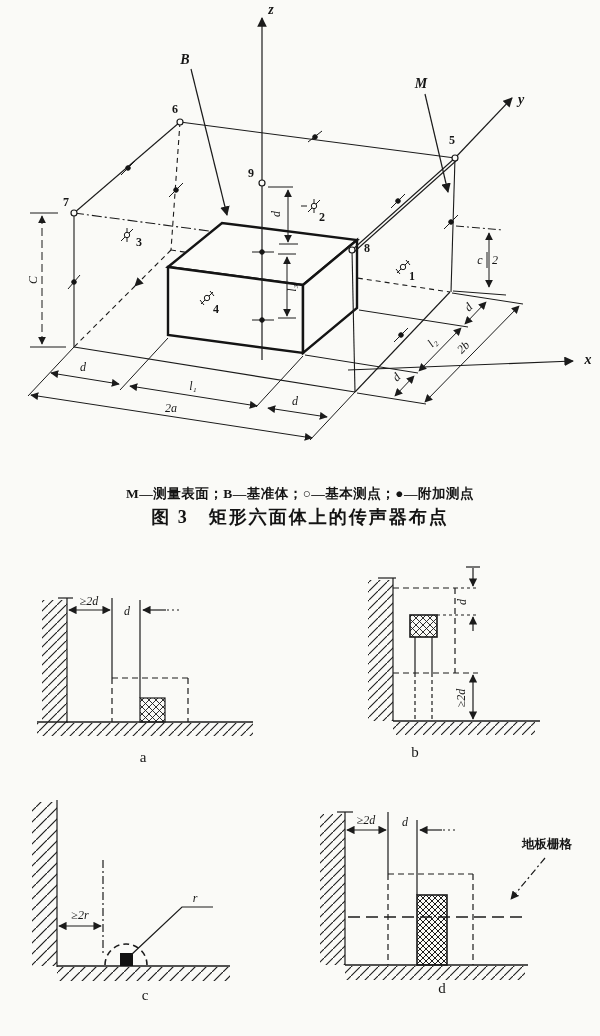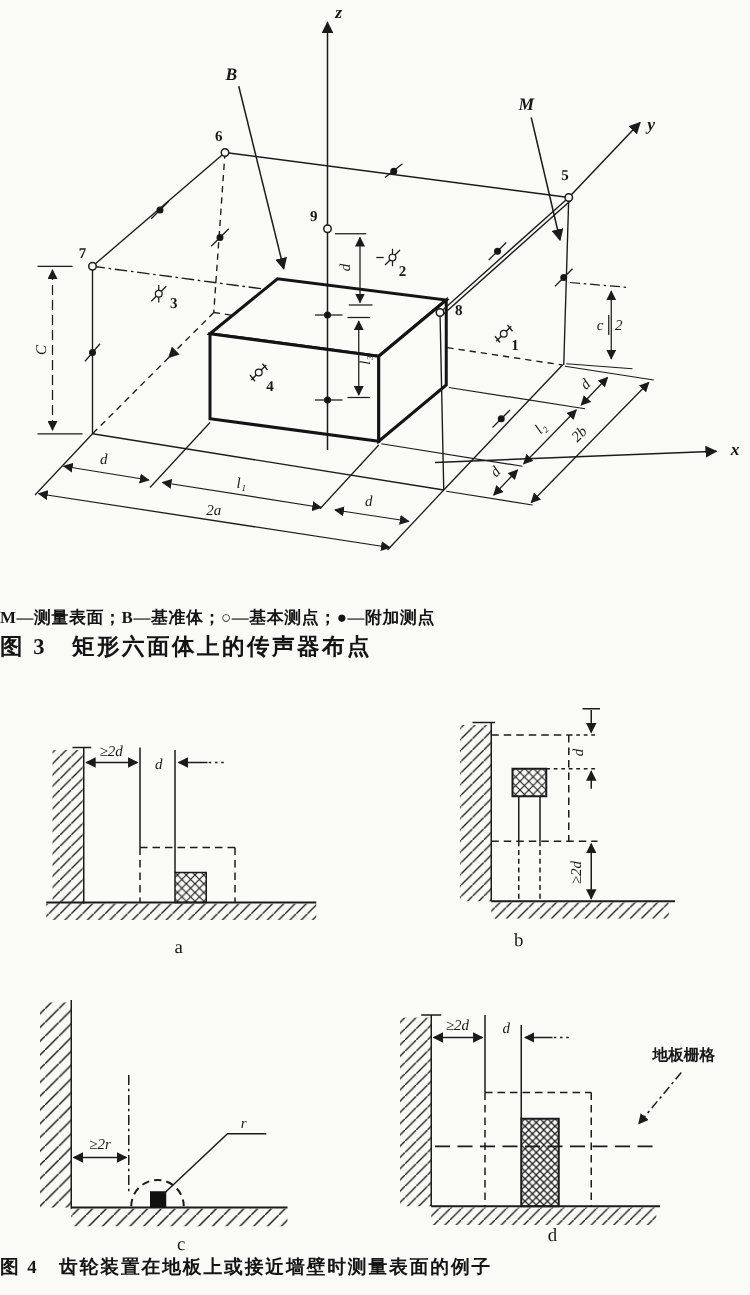--- a/index.html
+++ b/index.html
@@ -3,21 +3,21 @@
 <meta charset="utf-8">
 <style>
   html,body{margin:0;padding:0;}
   body{background:#e8e8e4;font-family:"Liberation Sans",sans-serif;}
   #page{position:relative;width:600px;height:1036px;background:#fafaf7;margin:0 auto;overflow:hidden;color:#1b1b1b;}
   svg{position:absolute;overflow:visible;}
   svg text{font-family:"Liberation Serif",serif;fill:#161616;}
   .var{font-style:italic;font-size:12px;}
   .varb{font-style:italic;font-weight:bold;font-size:14px;}
   .num{font-weight:bold;font-size:12px;}
-  .cap{position:absolute;left:0;width:600px;text-align:left;font-family:"Liberation Serif",serif;color:#141414;}
+  .cap{position:absolute;left:0;width:600px;text-align:center;font-family:"Liberation Serif",serif;color:#141414;}
   #legend3{top:485px;font-size:13.5px;font-weight:bold;letter-spacing:.5px;}
   #caption3{top:505px;font-size:18px;font-weight:bold;letter-spacing:2px;}
   #caption4{top:1004px;font-size:15px;font-weight:bold;letter-spacing:1.5px;}
 </style>
 </head>
 <body>
 
 <div id="page">
 
   <svg style="left:0;top:0" width="600" height="460" viewBox="0 0 600 460">
@@ -341,15 +341,14 @@
       <path d="M230,80 L196,121" stroke-dasharray="7,3,2,3" marker-end="url(#arwD)"></path>
     </g>
     <g text-anchor="middle">
       <text class="var" x="51" y="46" font-size="11.5">≥2d</text>
       <text class="var" x="90" y="48" font-size="11.5">d</text>
       <text x="232" y="70" font-size="12.5" font-weight="bold" font-family="Liberation Sans, sans-serif">地板栅格</text>
       <text x="127" y="215" font-size="15">d</text>
     </g>
   </svg>
 
-  <div id="caption4" class="cap">图 4　齿轮装置在地板上或接近墙壁时测量表面的例子</div>
 
 </div>
 
 </body></html>

